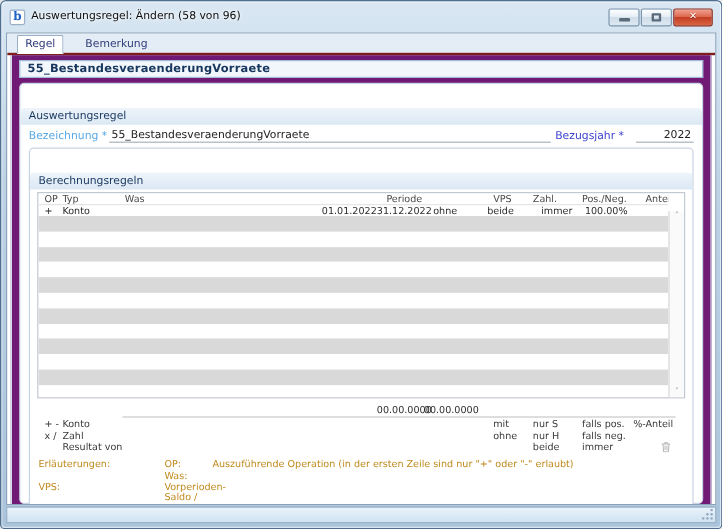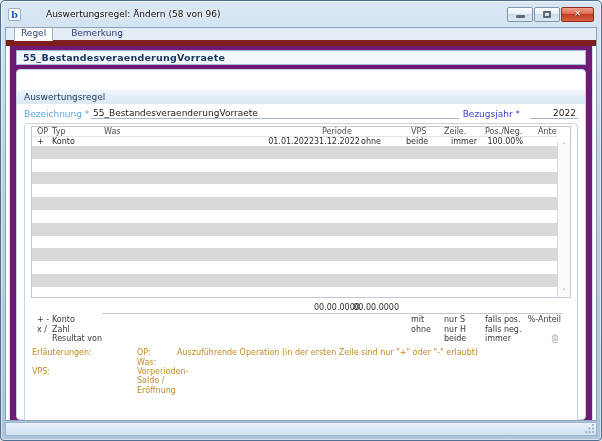--- a/index.html
+++ b/index.html
@@ -8,36 +8,36 @@
 
   .window { position:relative; width:602px; height:441px;
     border:1px solid #4e6f91; border-radius:5px 5px 4px 4px;
     background:linear-gradient(#d9e7f3, #bdd2e5 35%, #aac4db);
     box-shadow: inset 0 0 0 1px rgba(255,255,255,.55); overflow:hidden; }
 
   
   .titlebar { height:26px; display:flex; align-items:center; gap:5px; padding:0 7px; }
   .app-icon { width:13px; height:13px; background:#fff; border:1px solid #9ab0c6; border-radius:2px;
     color:#1e62c8; font:bold 10px "DejaVu Serif", serif; line-height:11px; text-align:center; }
-  .title-text { font-size:9px; color:#0d0d0d; text-shadow:0 0 3px #fff, 0 0 5px #fff;margin-left:20px; }
+  .title-text { font-size:9px; color:#0d0d0d; text-shadow:0 0 3px #fff, 0 0 5px #fff; }
   .win-buttons { margin-left:auto; display:flex; gap:1px; }
   .win-btn { width:26px; height:15px; border:1px solid #7d96ad; border-radius:2px;
     background:linear-gradient(#fdfeff, #e6eef5 45%, #cfdde9 46%, #dce8f1);
     display:flex; align-items:center; justify-content:center; color:#444; }
   .win-btn.close { width:33px; border-color:#8e2a1c; color:#fff; font-size:8px;
     background:linear-gradient(#f0a090, #dd6a50 45%, #c23a23 46%, #d96540); }
   .glyph-min { display:block; width:9px; height:3px; background:#5a6b7c; border-radius:1px; margin-top:5px; }
   .glyph-max { display:block; width:8px; height:7px; border:2px solid #5a6b7c; border-radius:1px; }
   .glyph-x { font-size:8px; font-weight:bold; line-height:1; text-shadow:0 1px 1px #7c2414; }
 
   
   .win-body { position:absolute; left:4px; right:4px; top:26px; bottom:19px;
     background:#fff; border:1px solid #8ba3bb; overflow:hidden; }
 
-  .tabbar { height:18px; background:#e4edf6; border-bottom:6px solid #7f1d1d;
+  .tabbar { height:18px; background:#e4edf6; border-bottom:2px solid #7f1d1d;
     display:flex; align-items:flex-end; padding:2px 8px 0; gap:12px; }
   .tab { font-size:9px; color:#2e3a78; padding:2px 6px; cursor:default; }
   .tab.selected { background:#fff; border:1px solid #98b0c8; border-bottom:1px solid #fff;
     border-radius:2px 2px 0 0; margin-bottom:-1px; }
 
   .tabpage { position:relative; height:376px; margin:0 3px; background:#701a75;
     border:1px solid #d3dde8; border-top:none; padding:4px 6px 0; }
 
   .header-box { height:15px; border:1px solid #a4bcd8; background:#f2f7fc;
     display:flex; align-items:center; padding:0 6px; margin-bottom:4px;
@@ -140,31 +140,32 @@
 
         <div class="field-row">
           <span class="lbl-light">Bezeichnung *</span>
           <span class="field-value bez">55_BestandesveraenderungVorraete</span>
           <span class="fr-spacer"></span>
           <span class="lbl-blue">Bezugsjahr *</span>
           <span class="field-value year">2022</span>
         </div>
 
         <div class="group inner-group">
+          <div class="group-header">Berechnungsregeln</div>
 
           <div class="table-wrap">
             <div class="table-main">
               <div class="thead grid-row">
                 <span class="c-op">OP</span>
                 <span class="c-typ">Typ</span>
                 <span class="c-was">Was</span>
                 <span class="c-p1">Periode</span>
                 <span class="c-p2"></span>
                 <span class="c-vps">VPS</span>
-                <span class="c-bew">Zeile.</span>
+                <span class="c-bew">Zahl.</span>
                 <span class="c-pn">Pos./Neg.</span>
                 <span class="c-ant">Anteil</span>
               </div>
               <div class="trow grid-row">
                 <span class="c-op">+</span>
                 <span class="c-typ">Konto</span>
                 <span class="c-p1">01.01.2022</span>
                 <span class="c-p2">31.12.2022</span>
                 <span class="c-vps">ohne</span>
                 <span class="c-bew">beide</span>

